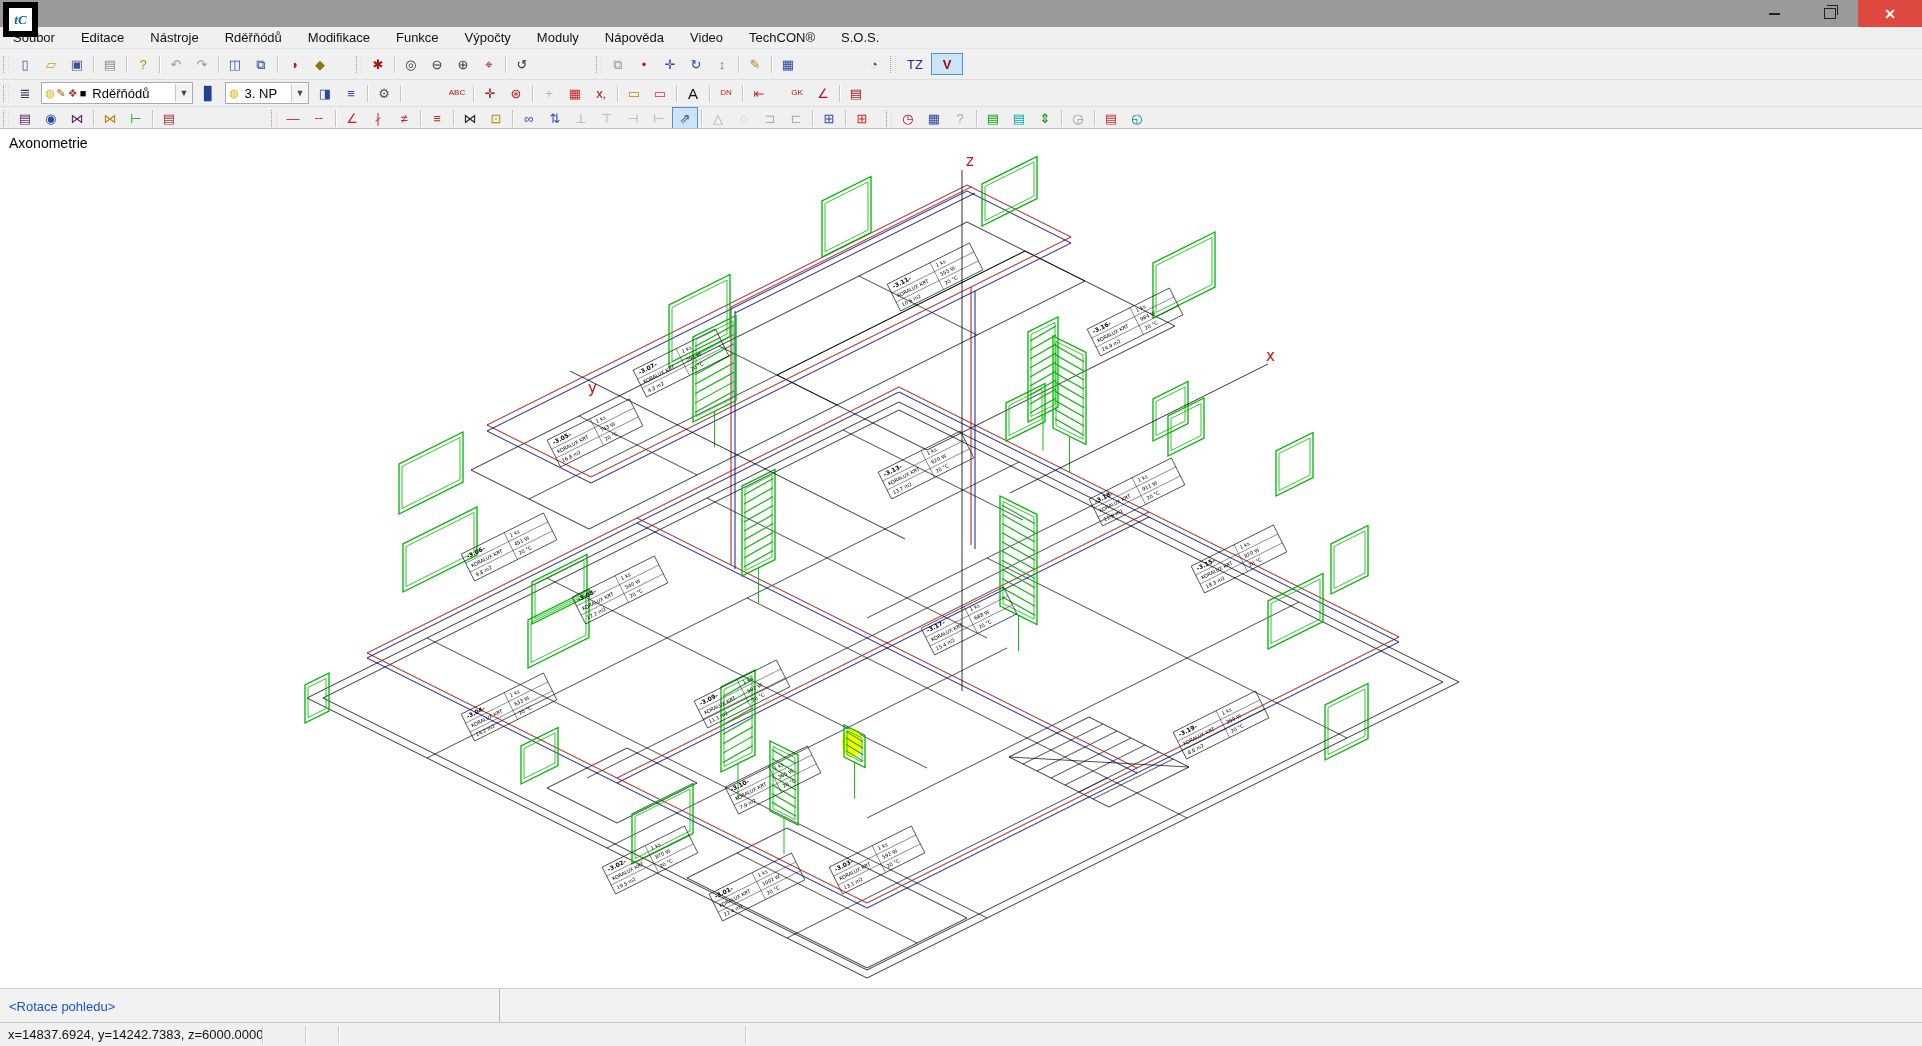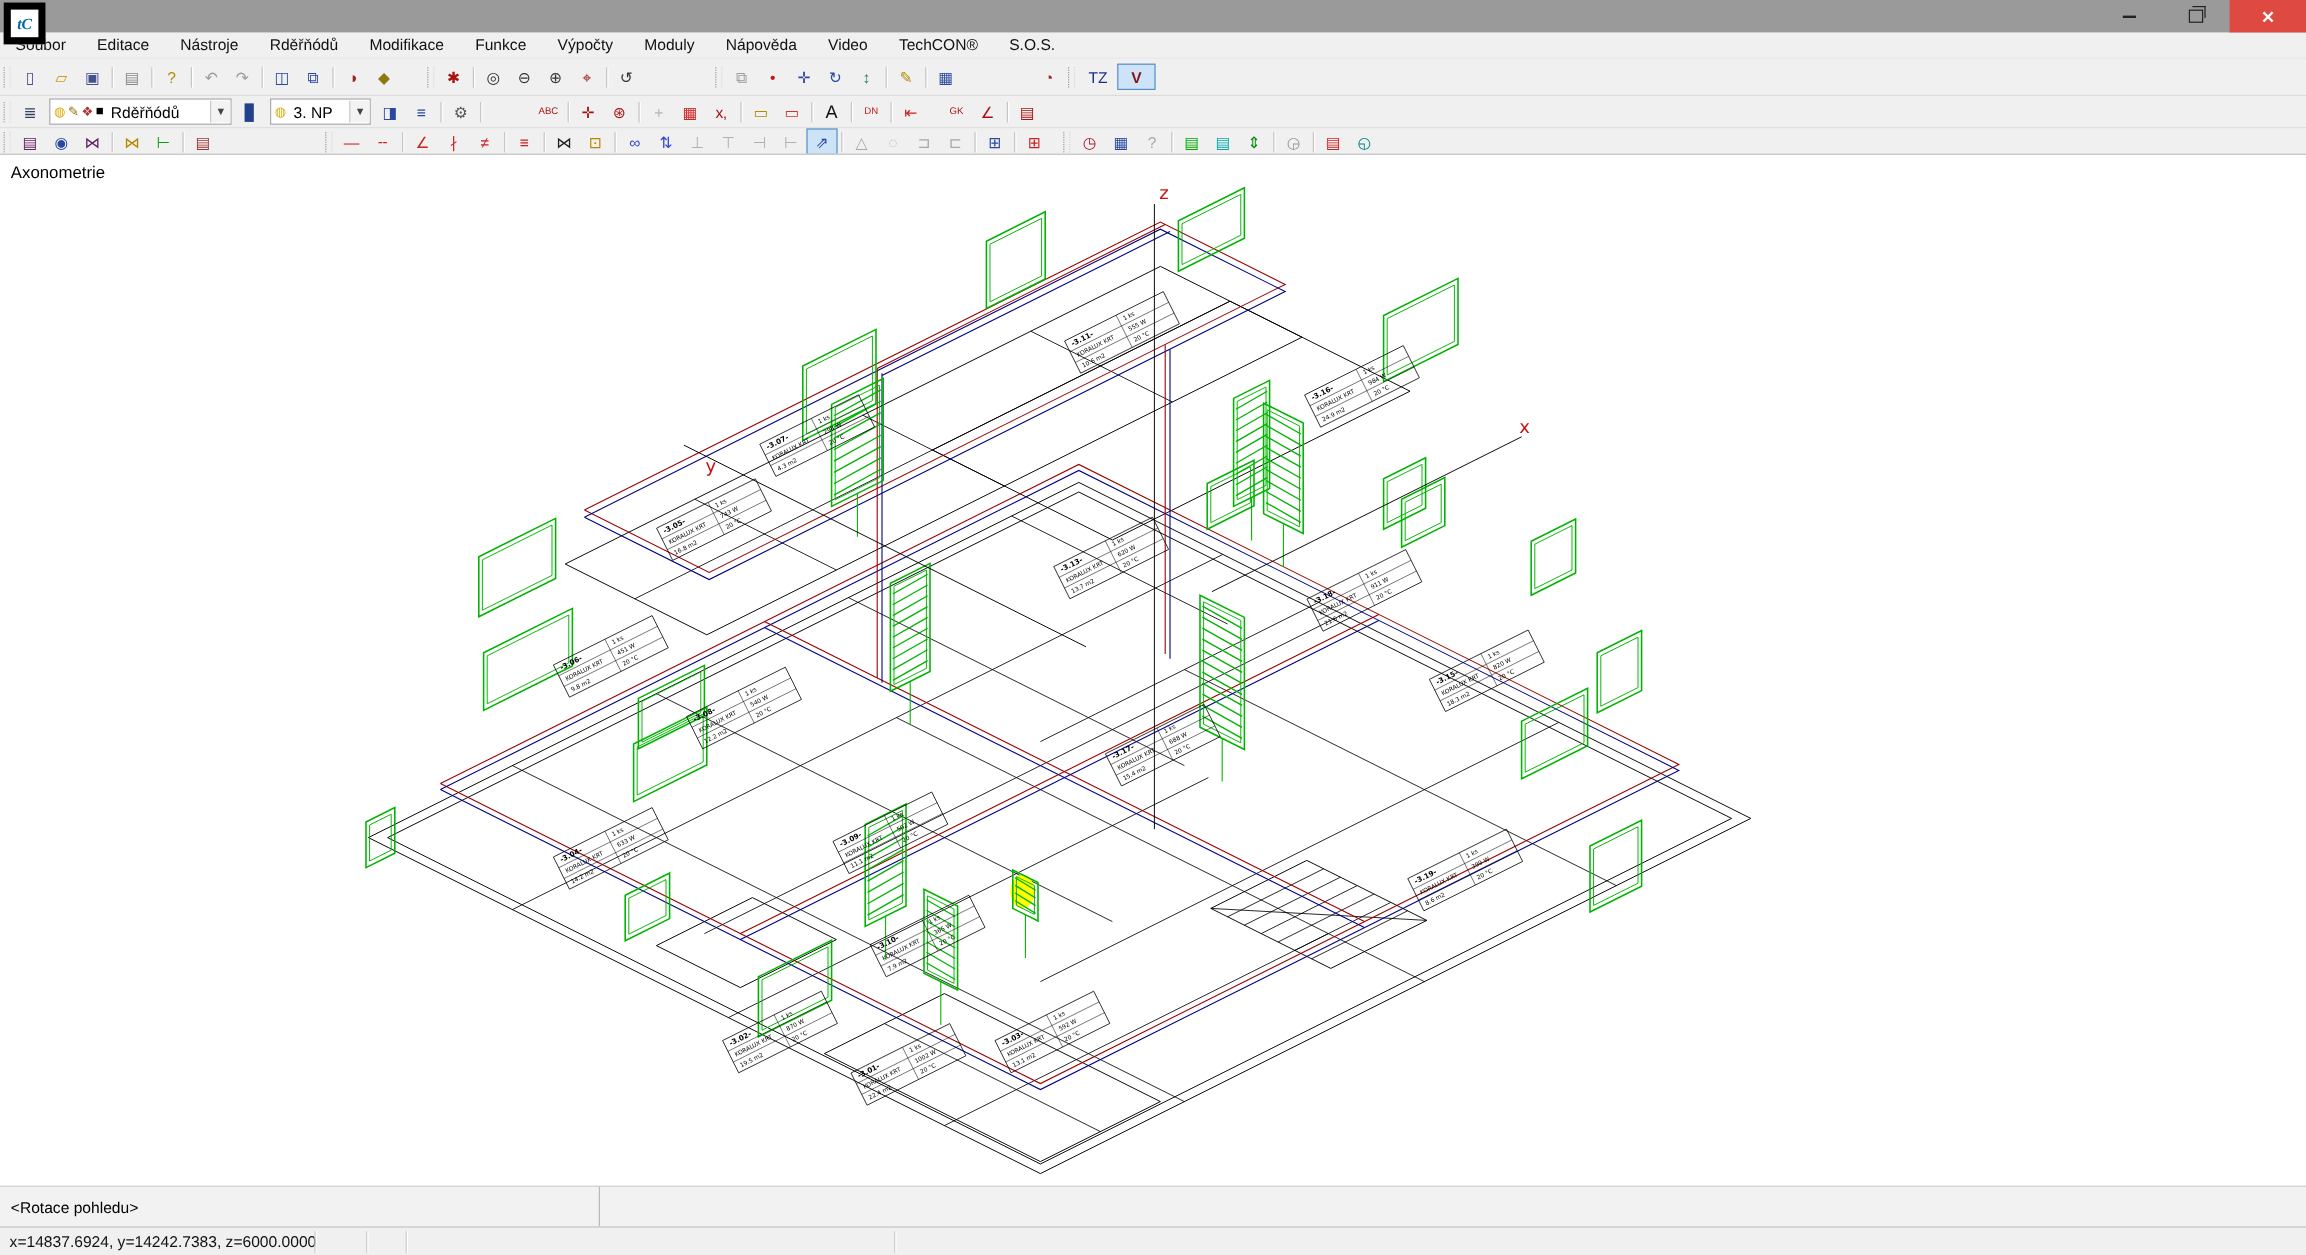--- a/index.html
+++ b/index.html
@@ -37,21 +37,21 @@
   .combo .cicon{font-size:11px;margin:0 1px;}
   .combo .cval{flex:1;padding:0 3px;white-space:nowrap;overflow:hidden;}
   .combo .carrow{width:16px;height:18px;border-left:1px solid #c9c9c9;display:flex;align-items:center;justify-content:center;font-size:9px;color:#444;background:#f3f3f3;}
   
   .canvas{position:absolute;top:128px;left:0;width:1922px;height:860px;background:#ffffff;border-top:1px solid #bdbdbd;}
   .viewlabel{position:absolute;left:9px;top:6px;font-size:14px;color:#000;}
   
   .cmd{position:absolute;top:988px;left:0;width:1922px;height:34px;background:#f2f2f2;border-top:1px solid #cfcfcf;}
   .cmd .cell{position:absolute;left:0;top:0;width:500px;height:34px;border-right:1px solid #b9b9b9;
     display:flex;align-items:center;padding-left:9px;box-sizing:border-box;}
-  .cmd .prompt{color:#000000;font-size:13px;}
+  .cmd .prompt{color:#1d4ed8;font-size:13px;}
   .status{position:absolute;top:1022px;left:0;width:1922px;height:24px;background:#f0f0f0;border-top:1px solid #c4c4c4;}
   .status .coords{position:absolute;left:8px;top:4px;font-size:13px;color:#111;}
   .status .ssep{position:absolute;top:3px;width:1px;height:18px;background:#cccccc;box-shadow:1px 0 0 #fff;}
 </style>
 </head>
 <body>
 
 <div class="titlebar">
   <div class="appicon">tC</div>
   <div class="winbtns">

